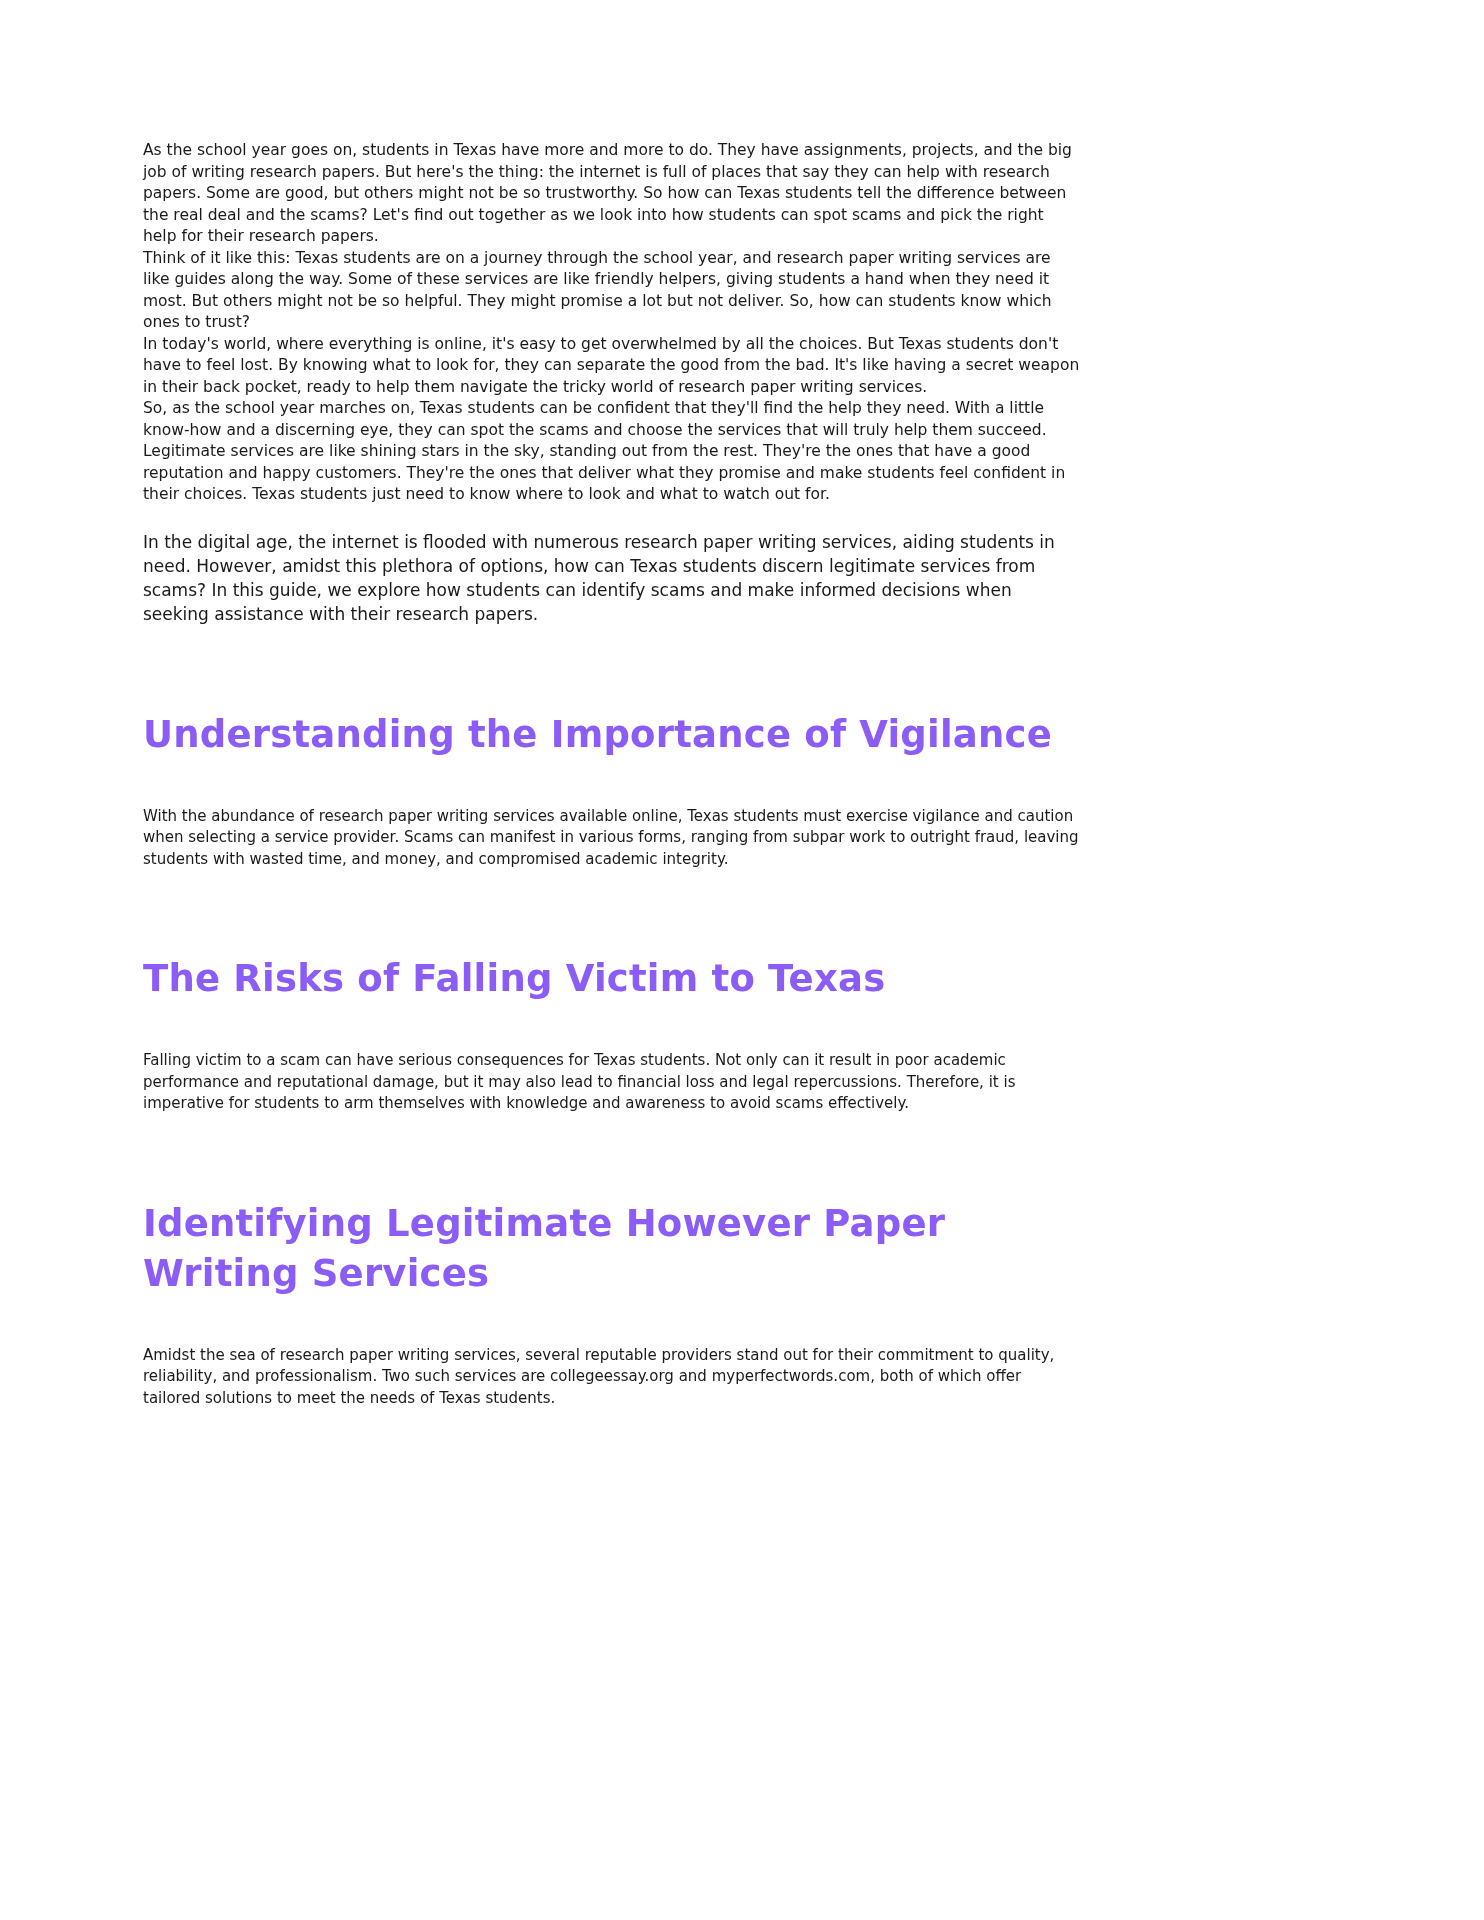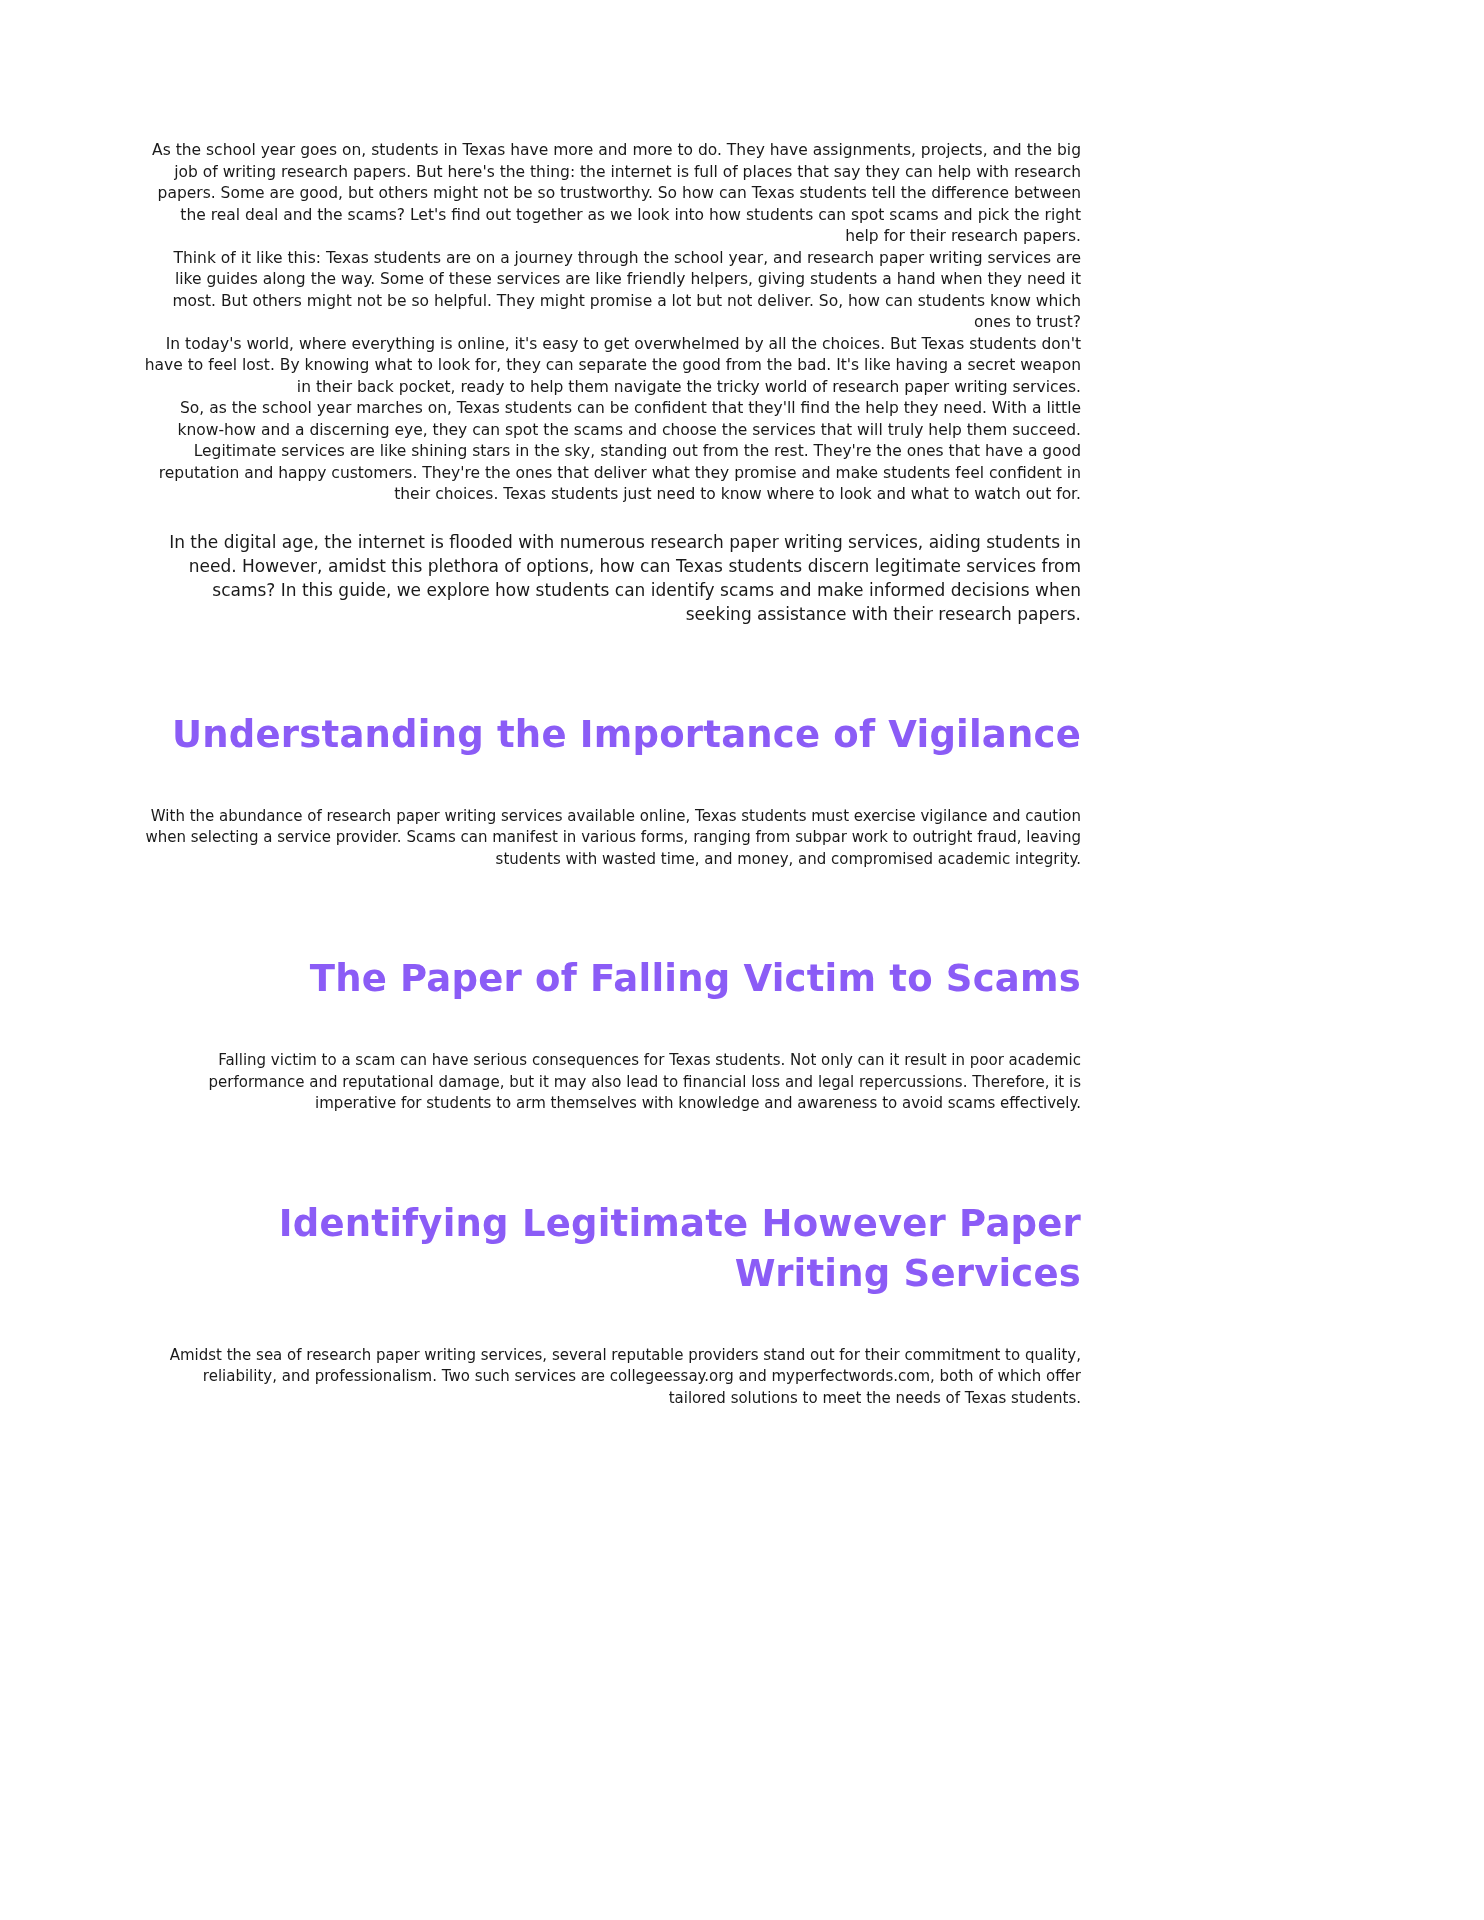--- a/index.html
+++ b/index.html
@@ -16,21 +16,20 @@
   .page {
     width: 1484px;
     min-height: 1920px;
     margin: 0 auto;
     background: #ffffff;
     padding: 140px 143px 80px 143px;
   }
 
   .content {
     width: 938px;
-    text-align: right;
   }
 
   .intro p {
     font-size: 15.5px;
     line-height: 21.5px;
     margin: 0;
   }
 
   .lead {
     font-size: 17px;
@@ -68,21 +67,21 @@
     </div>
 
     <p class="lead">In the digital age, the internet is flooded with numerous research paper writing services, aiding students in need. However, amidst this plethora of options, how can Texas students discern legitimate services from scams? In this guide, we explore how students can identify scams and make informed decisions when seeking assistance with their research papers.</p>
 
     <section>
       <h2 class="section-heading">Understanding the Importance of Vigilance</h2>
       <p class="section-body">With the abundance of research paper writing services available online, Texas students must exercise vigilance and caution when selecting a service provider. Scams can manifest in various forms, ranging from subpar work to outright fraud, leaving students with wasted time, and money, and compromised academic integrity.</p>
     </section>
 
     <section>
-      <h2 class="section-heading">The Paper of Falling Victim to Scams</h2>
+      <h2 class="section-heading">The Risks of Falling Victim to Texas</h2>
       <p class="section-body">Falling victim to a scam can have serious consequences for Texas students. Not only can it result in poor academic performance and reputational damage, but it may also lead to financial loss and legal repercussions. Therefore, it is imperative for students to arm themselves with knowledge and awareness to avoid scams effectively.</p>
     </section>
 
     <section>
       <h2 class="section-heading">Identifying Legitimate However Paper Writing Services</h2>
       <p class="section-body">Amidst the sea of research paper writing services, several reputable providers stand out for their commitment to quality, reliability, and professionalism. Two such services are collegeessay.org and myperfectwords.com, both of which offer tailored solutions to meet the needs of Texas students.</p>
     </section>
 
   </div>
 </div>

